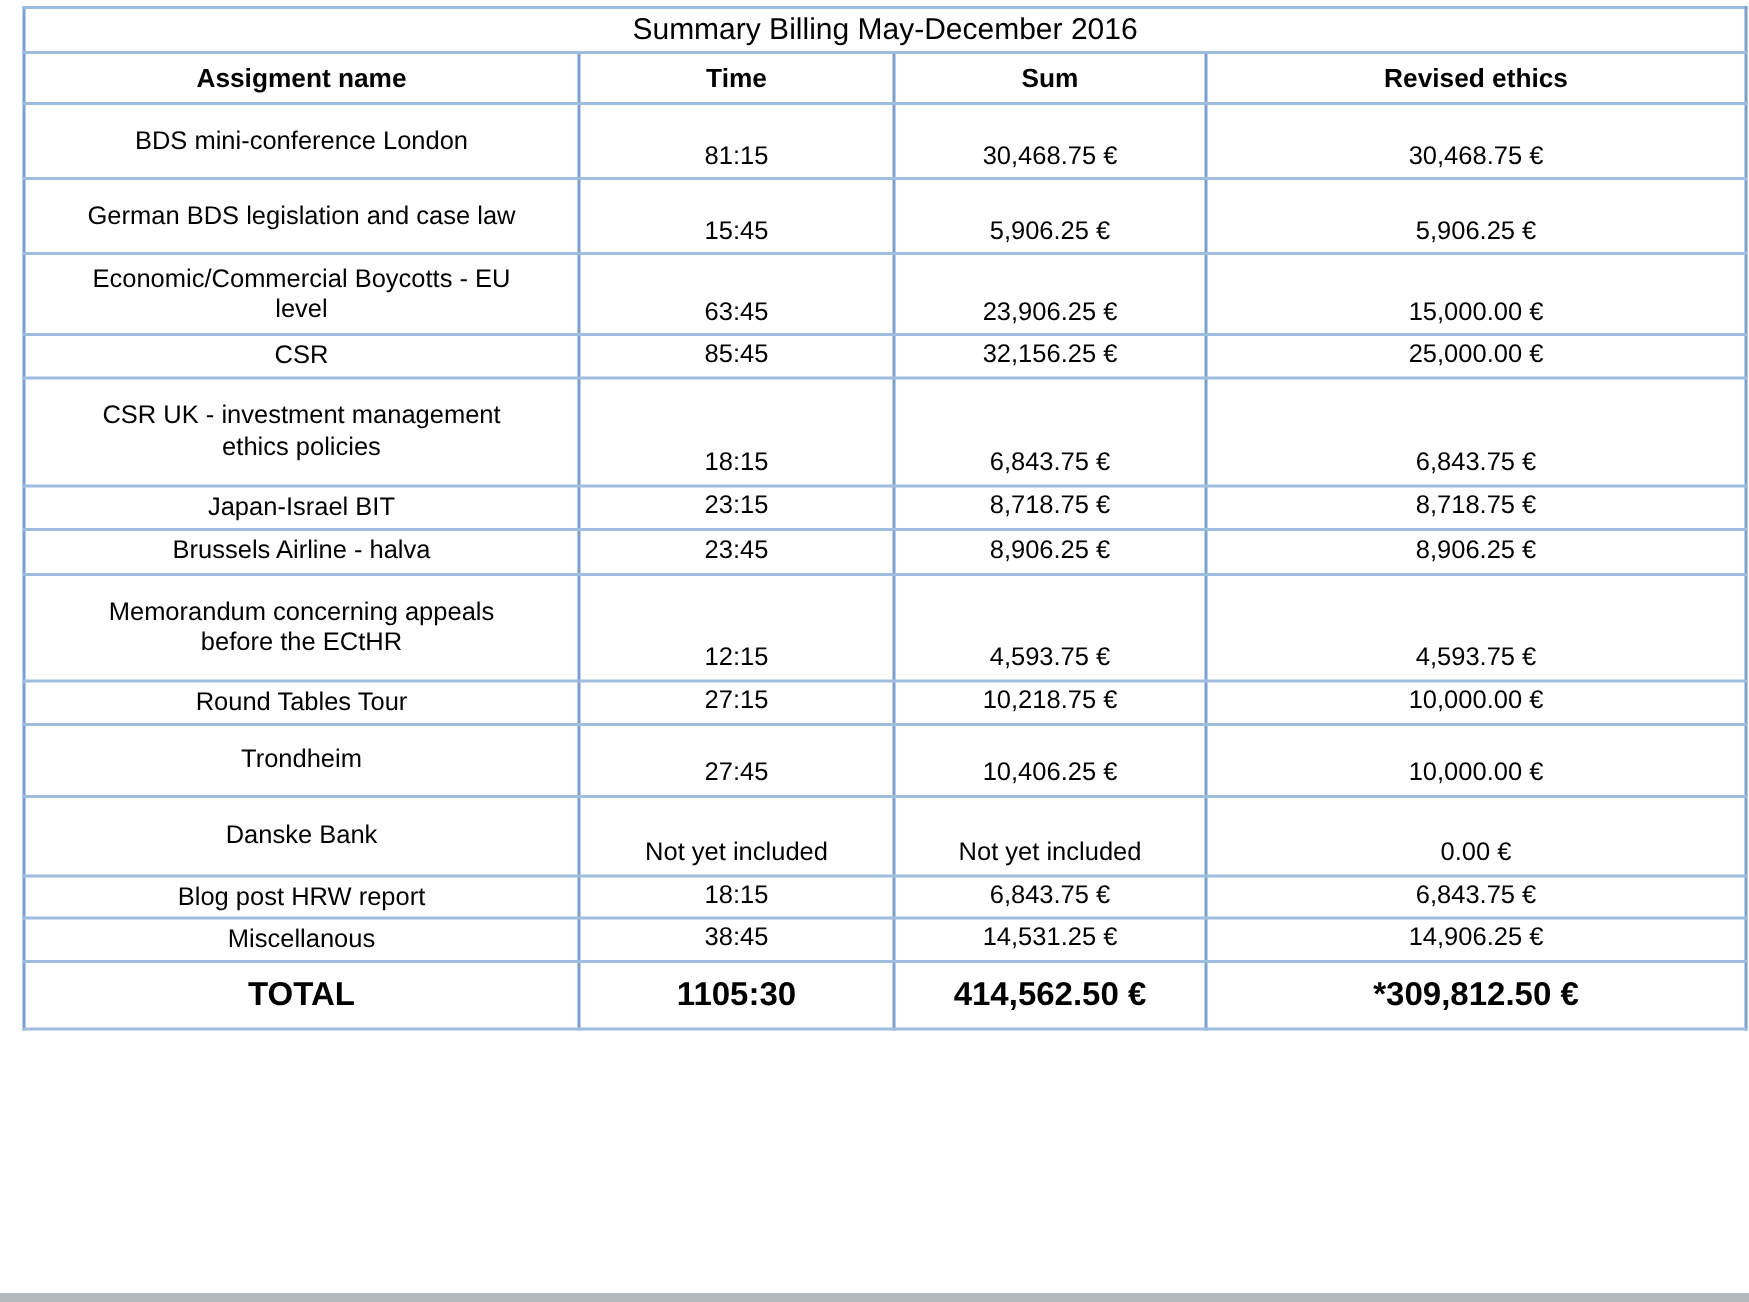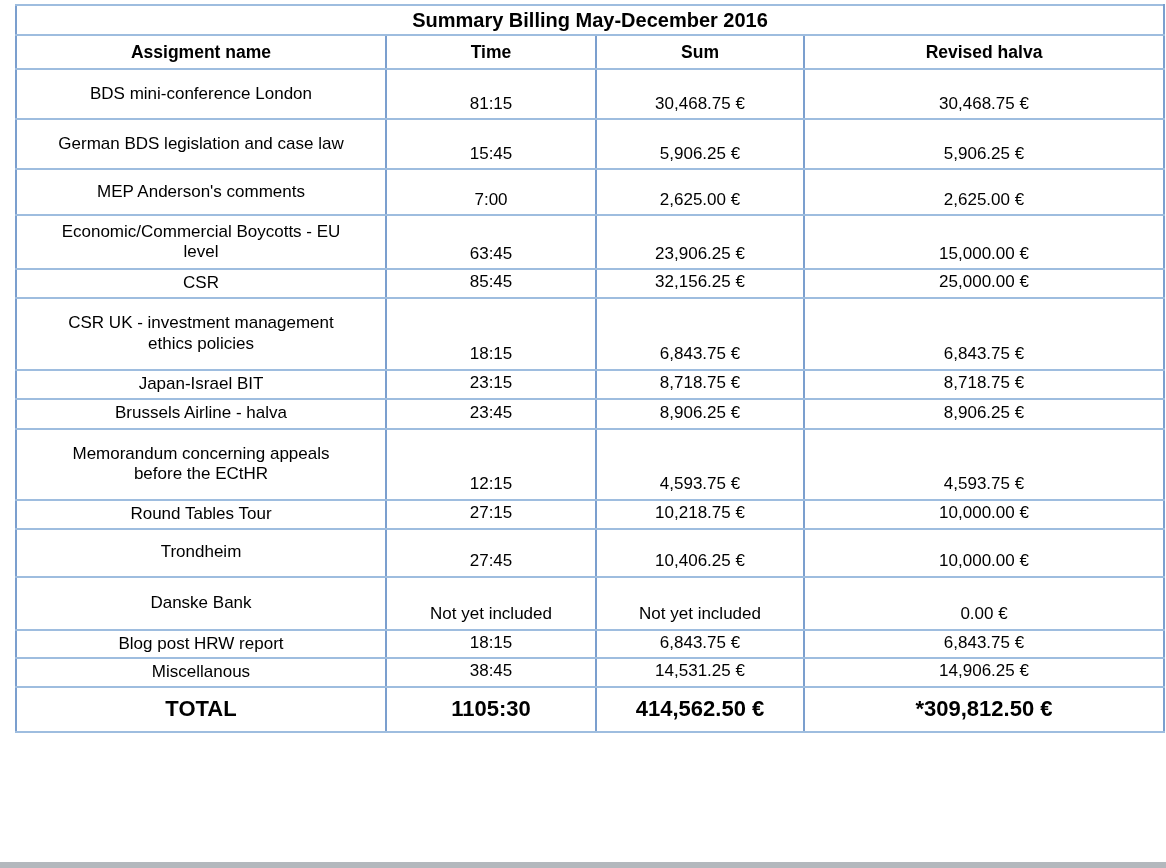--- a/index.html
+++ b/index.html
@@ -32,21 +32,21 @@
     border-left-color: #7b9fce;
     border-right-color: #7b9fce;
     text-align: center;
     font-size: 17px;
     line-height: 1.22;
     box-sizing: border-box;
     overflow: hidden;
   }
   tr.title-row td {
     font-size: 20px;
-    font-weight: bold;
+    font-weight: normal;
     vertical-align: middle;
     padding: 2px 4px;
   }
   tr.header-row th {
     font-size: 17.5px;
     font-weight: bold;
     vertical-align: middle;
     padding: 2px 4px;
     text-align: center;
   }
@@ -86,39 +86,33 @@
         <col style="width:360px">
     </colgroup>
     <tbody>
         <tr class="title-row" style="height:28px">
       <td colspan="4">Summary Billing May-December 2016</td>
     </tr>
     <tr class="header-row" style="height:34px">
       <th>Assigment name</th>
       <th>Time</th>
       <th>Sum</th>
-      <th>Revised halva</th>
+      <th>Revised ethics</th>
     </tr>
     <tr style="height:50px">
       <td class="name">BDS mini-conference London</td>
       <td class="num">81:15</td>
       <td class="num">30,468.75 €</td>
       <td class="num">30,468.75 €</td>
     </tr>
     <tr style="height:50px">
       <td class="name">German BDS legislation and case law</td>
       <td class="num">15:45</td>
       <td class="num">5,906.25 €</td>
       <td class="num">5,906.25 €</td>
-    </tr>
-    <tr style="height:46px">
-      <td class="name">MEP Anderson's comments</td>
-      <td class="num">7:00</td>
-      <td class="num">2,625.00 €</td>
-      <td class="num">2,625.00 €</td>
     </tr>
     <tr style="height:54px">
       <td class="name">Economic/Commercial Boycotts - EU level</td>
       <td class="num">63:45</td>
       <td class="num">23,906.25 €</td>
       <td class="num">15,000.00 €</td>
     </tr>
     <tr style="height:26px">
       <td class="name">CSR</td>
       <td class="num">85:45</td>

